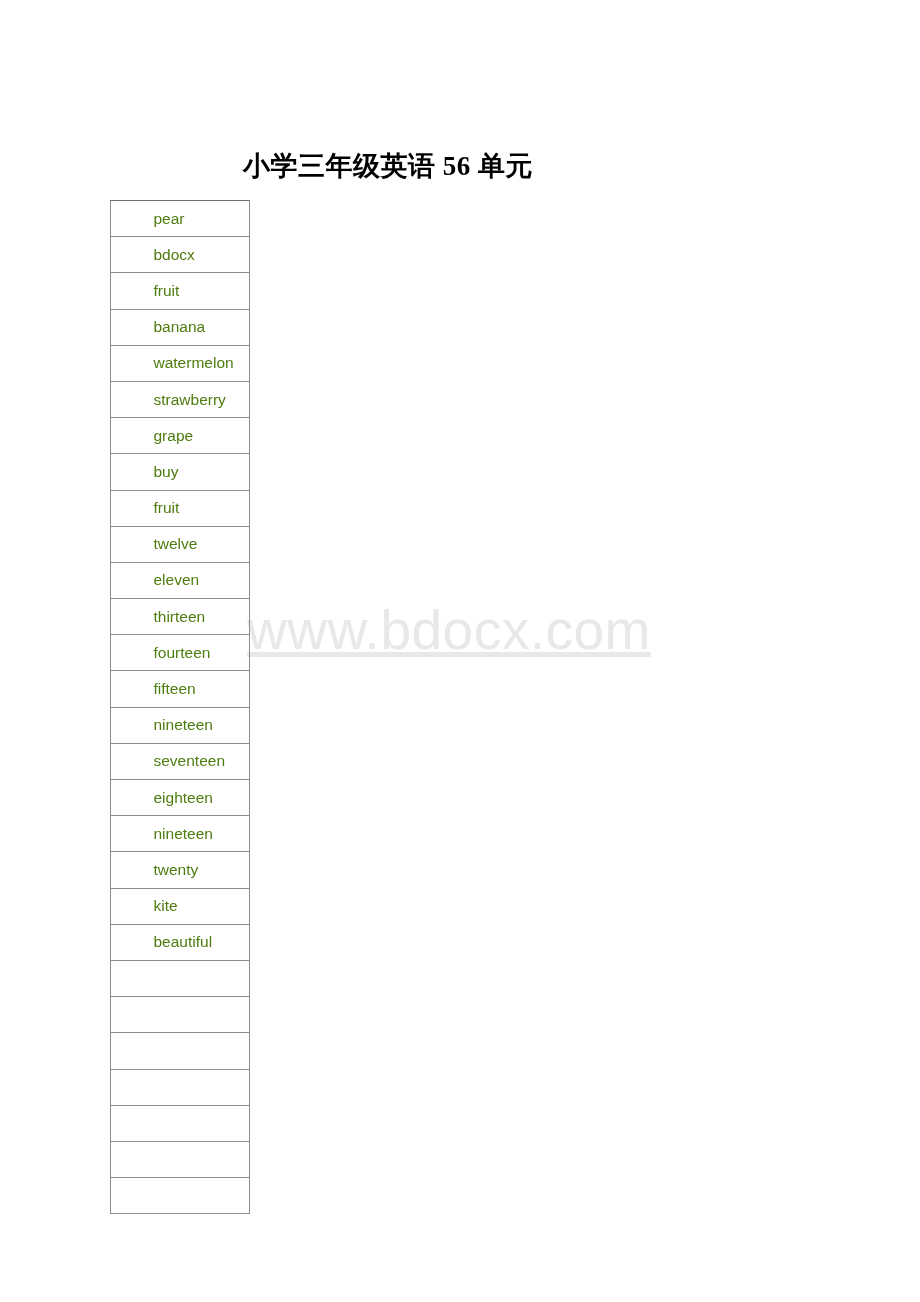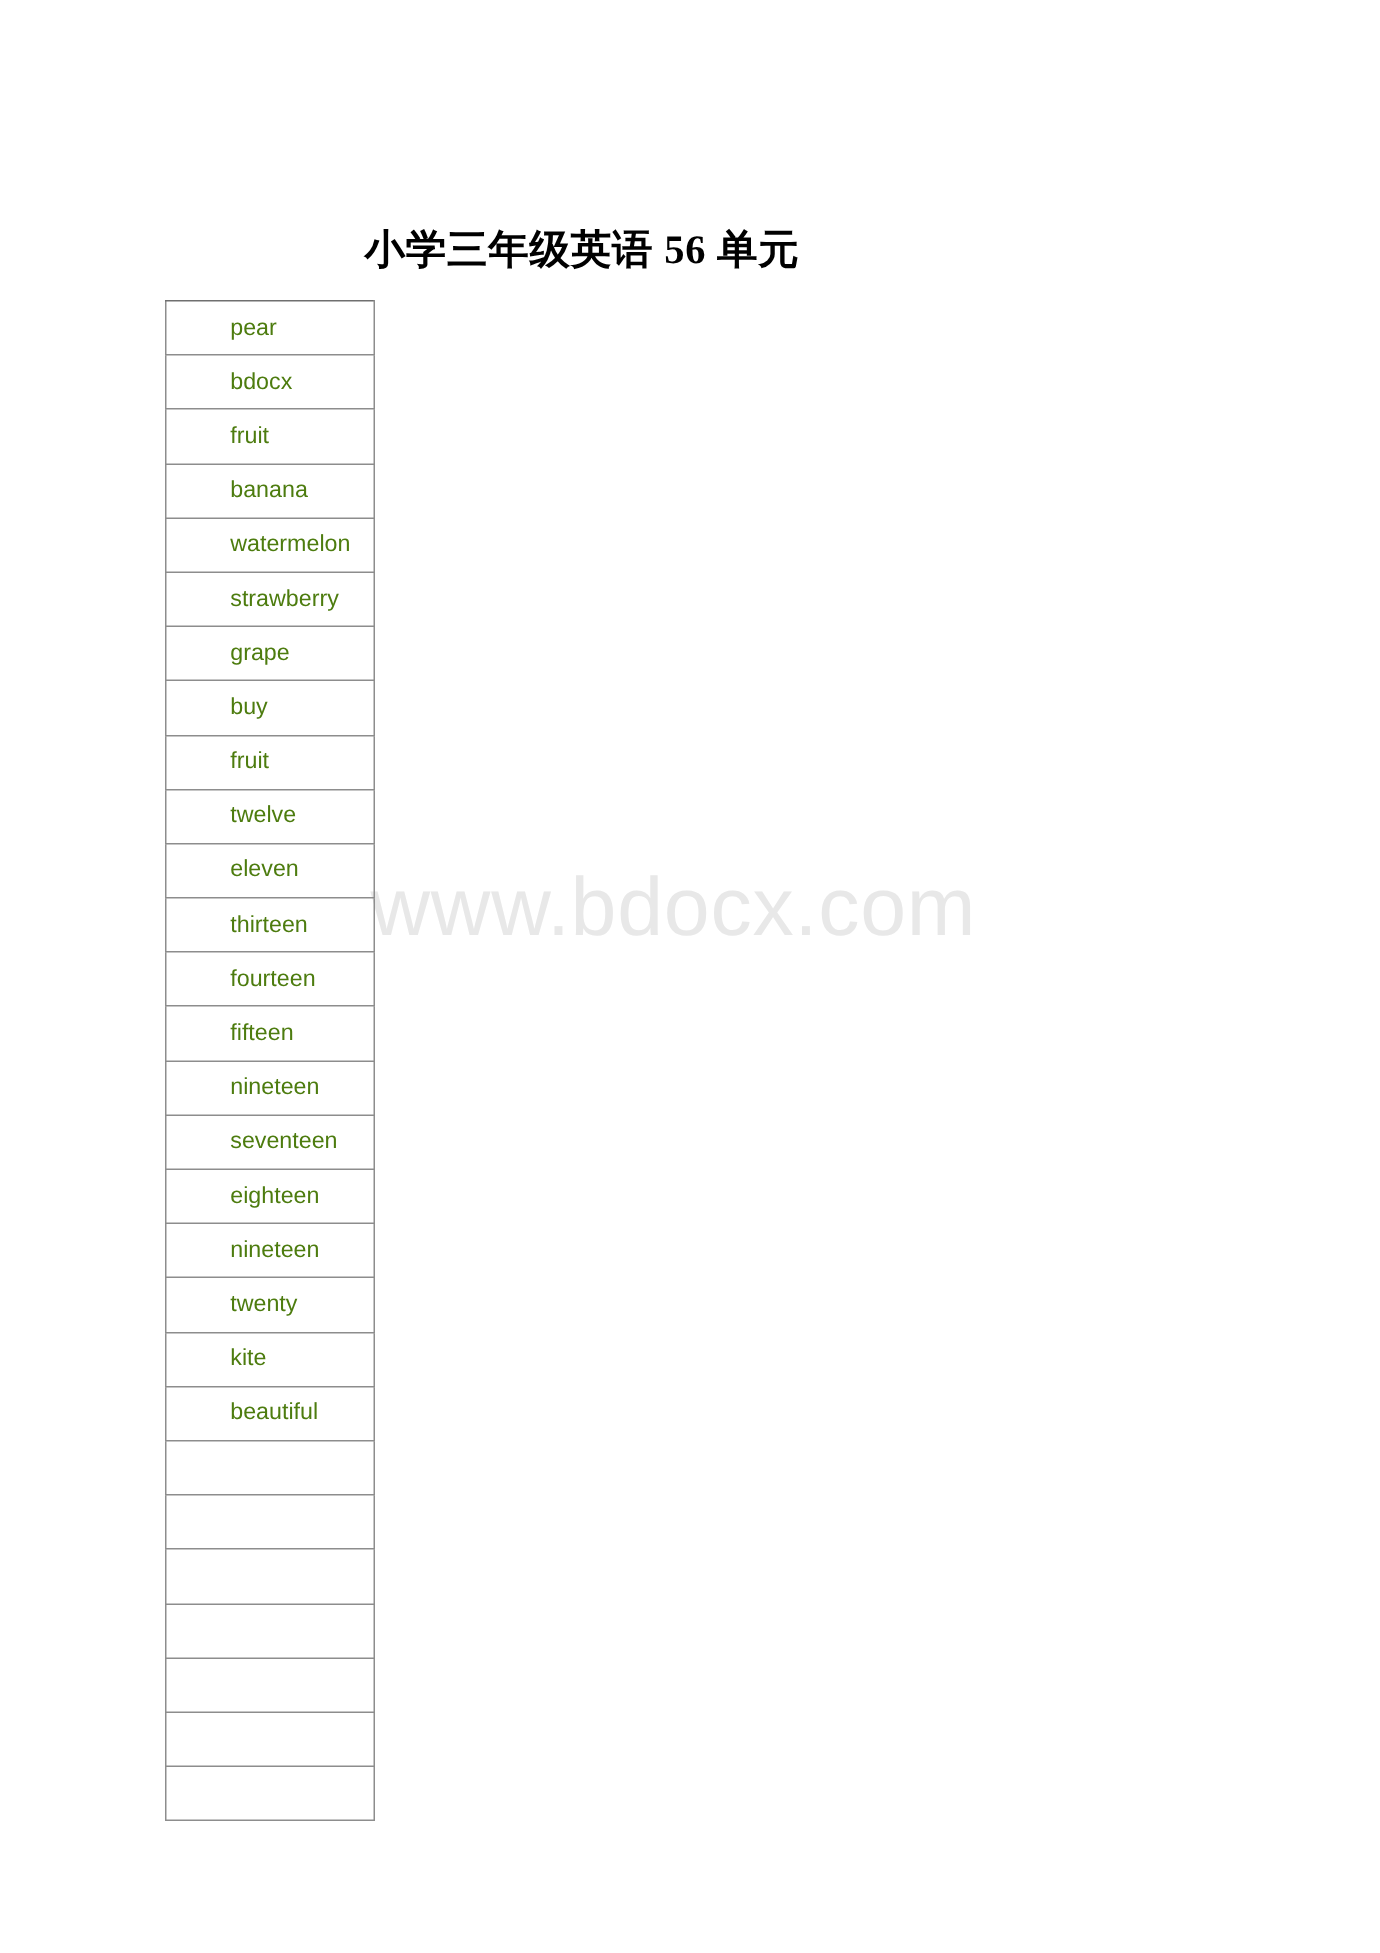--- a/index.html
+++ b/index.html
@@ -20,34 +20,35 @@
     position: absolute;
     inset: 0;
     width: 920px;
     height: 1302px;
   }
 
   
   #watermark {
     position: absolute;
     left: 247px;
-    top: 572px;
+    top: 598px;
     width: 430px;
     height: 64px;
     display: flex;
     align-items: center;
     justify-content: flex-start;
     font-family: "Liberation Sans", "DejaVu Sans", sans-serif;
     font-size: 55px;
     letter-spacing: 0.5px;
     color: #e8e8e8;
     white-space: nowrap;
     user-select: none;
     pointer-events: none;
     z-index: 0;
+    text-decoration: underline;
   }
 
   
   #doc-title {
     position: absolute;
     left: 0;
     top: 146px;
     width: 776px;
     text-align: center;
     font-size: 27px;

